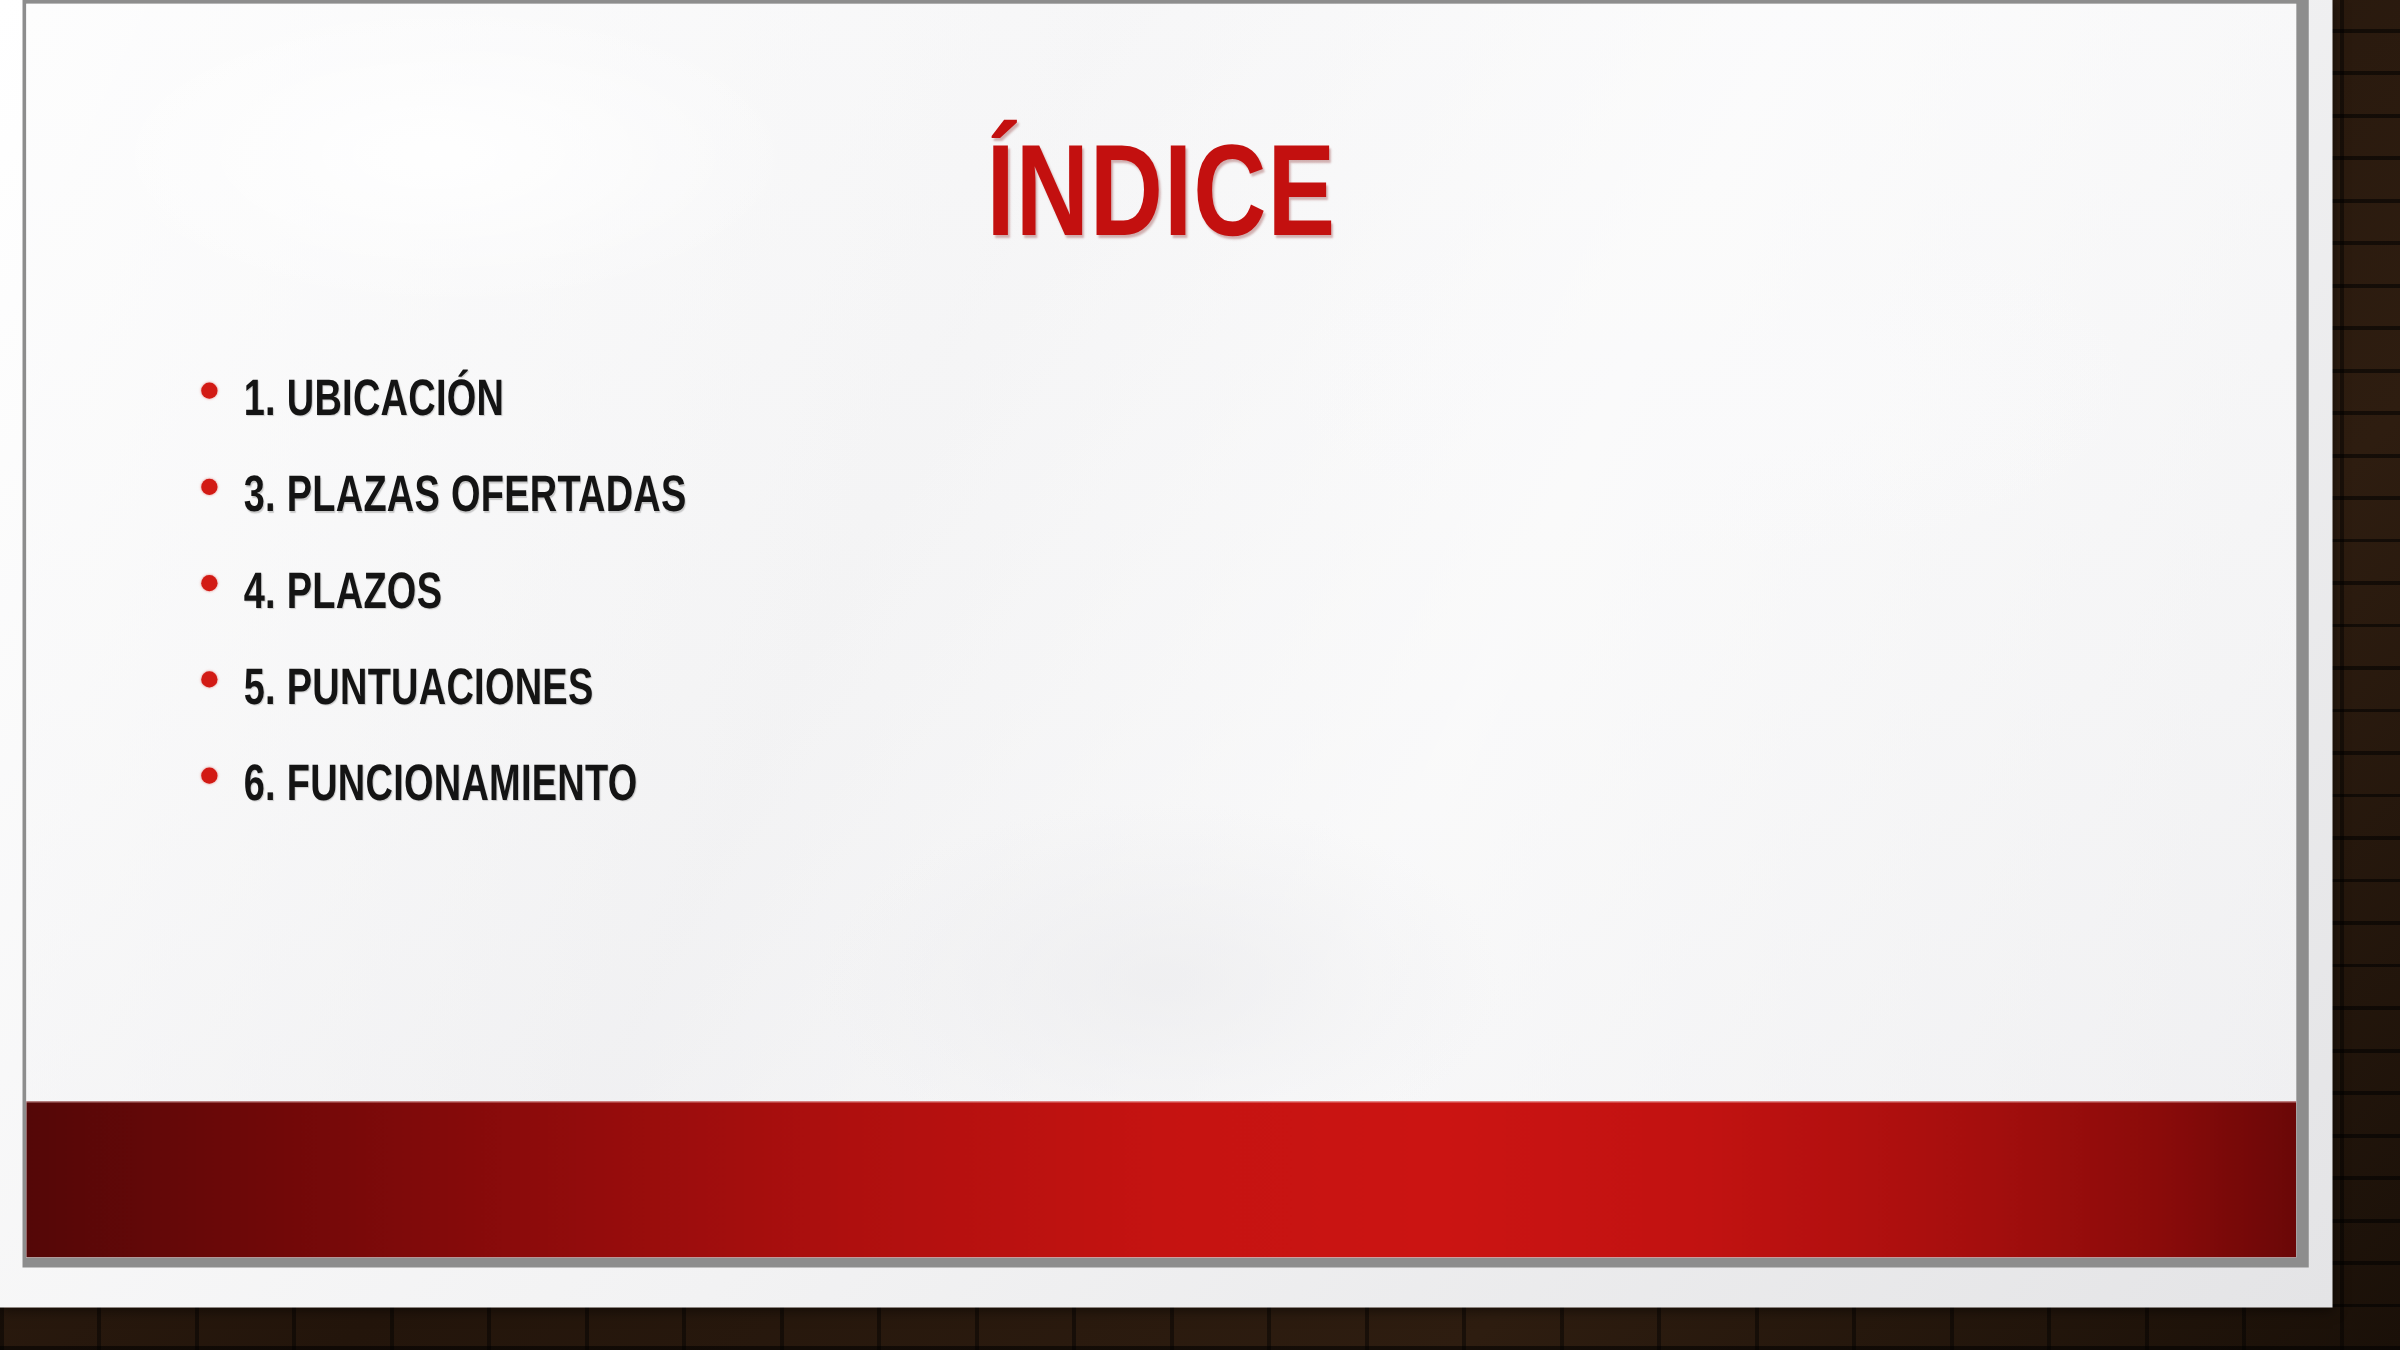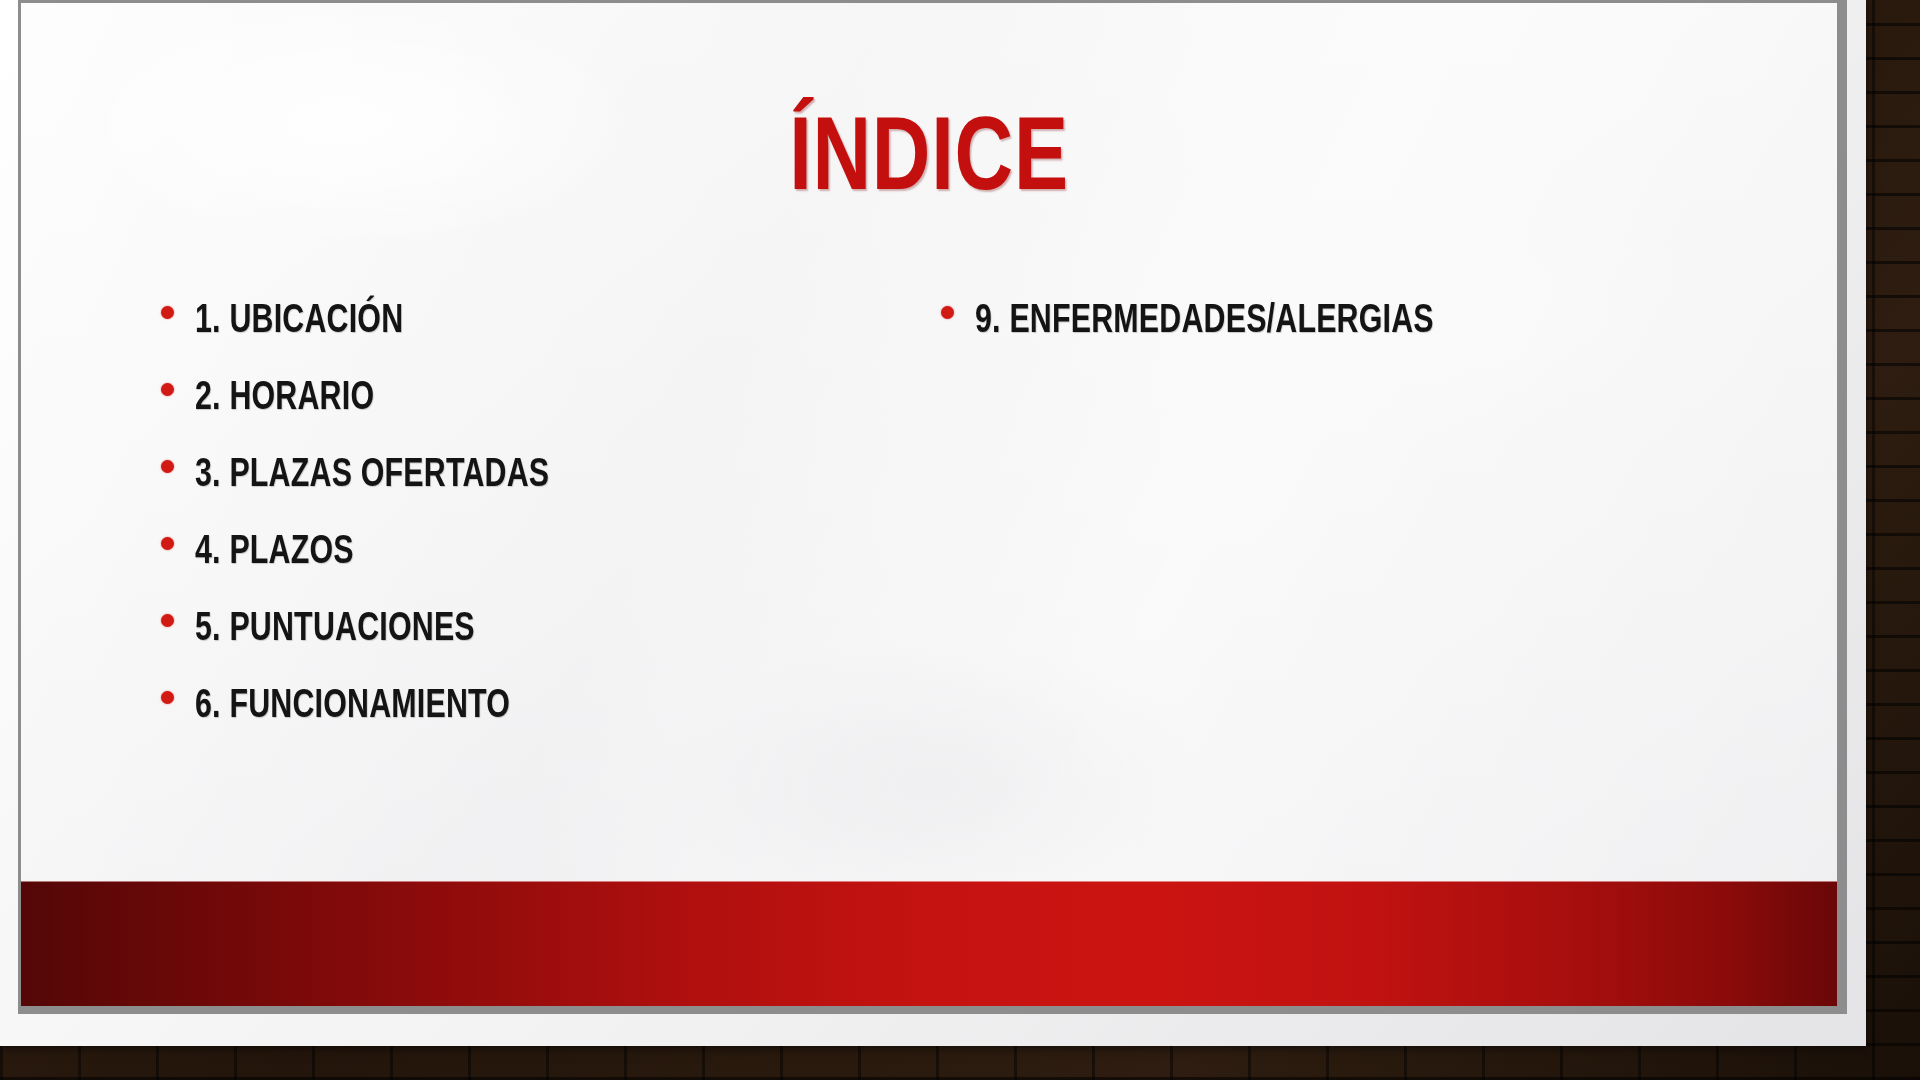--- a/index.html
+++ b/index.html
@@ -182,24 +182,20 @@
 
       <div id="body-cols">
 
         <div class="column" id="col-left">
 
           <div class="toc-item">
             <span class="bullet-dot"></span>
             <span class="toc-label">1. UBICACIÓN</span>
           </div>
 
-          <div class="toc-item">
-            <span class="bullet-dot"></span>
-            <span class="toc-label">2. HORARIO</span>
-          </div>
 
           <div class="toc-item">
             <span class="bullet-dot"></span>
             <span class="toc-label">3. PLAZAS OFERTADAS</span>
           </div>
 
           <div class="toc-item">
             <span class="bullet-dot"></span>
             <span class="toc-label">4. PLAZOS</span>
           </div>
@@ -213,24 +209,20 @@
             <span class="bullet-dot"></span>
             <span class="toc-label">6. FUNCIONAMIENTO</span>
           </div>
 
 
         </div>
 
         <div class="column" id="col-right">
 
 
-          <div class="toc-item">
-            <span class="bullet-dot"></span>
-            <span class="toc-label">9. ENFERMEDADES/ALERGIAS</span>
-          </div>
 
 
 
         </div>
 
       </div>
 
       <div id="red-band"></div>
 
     </div>

